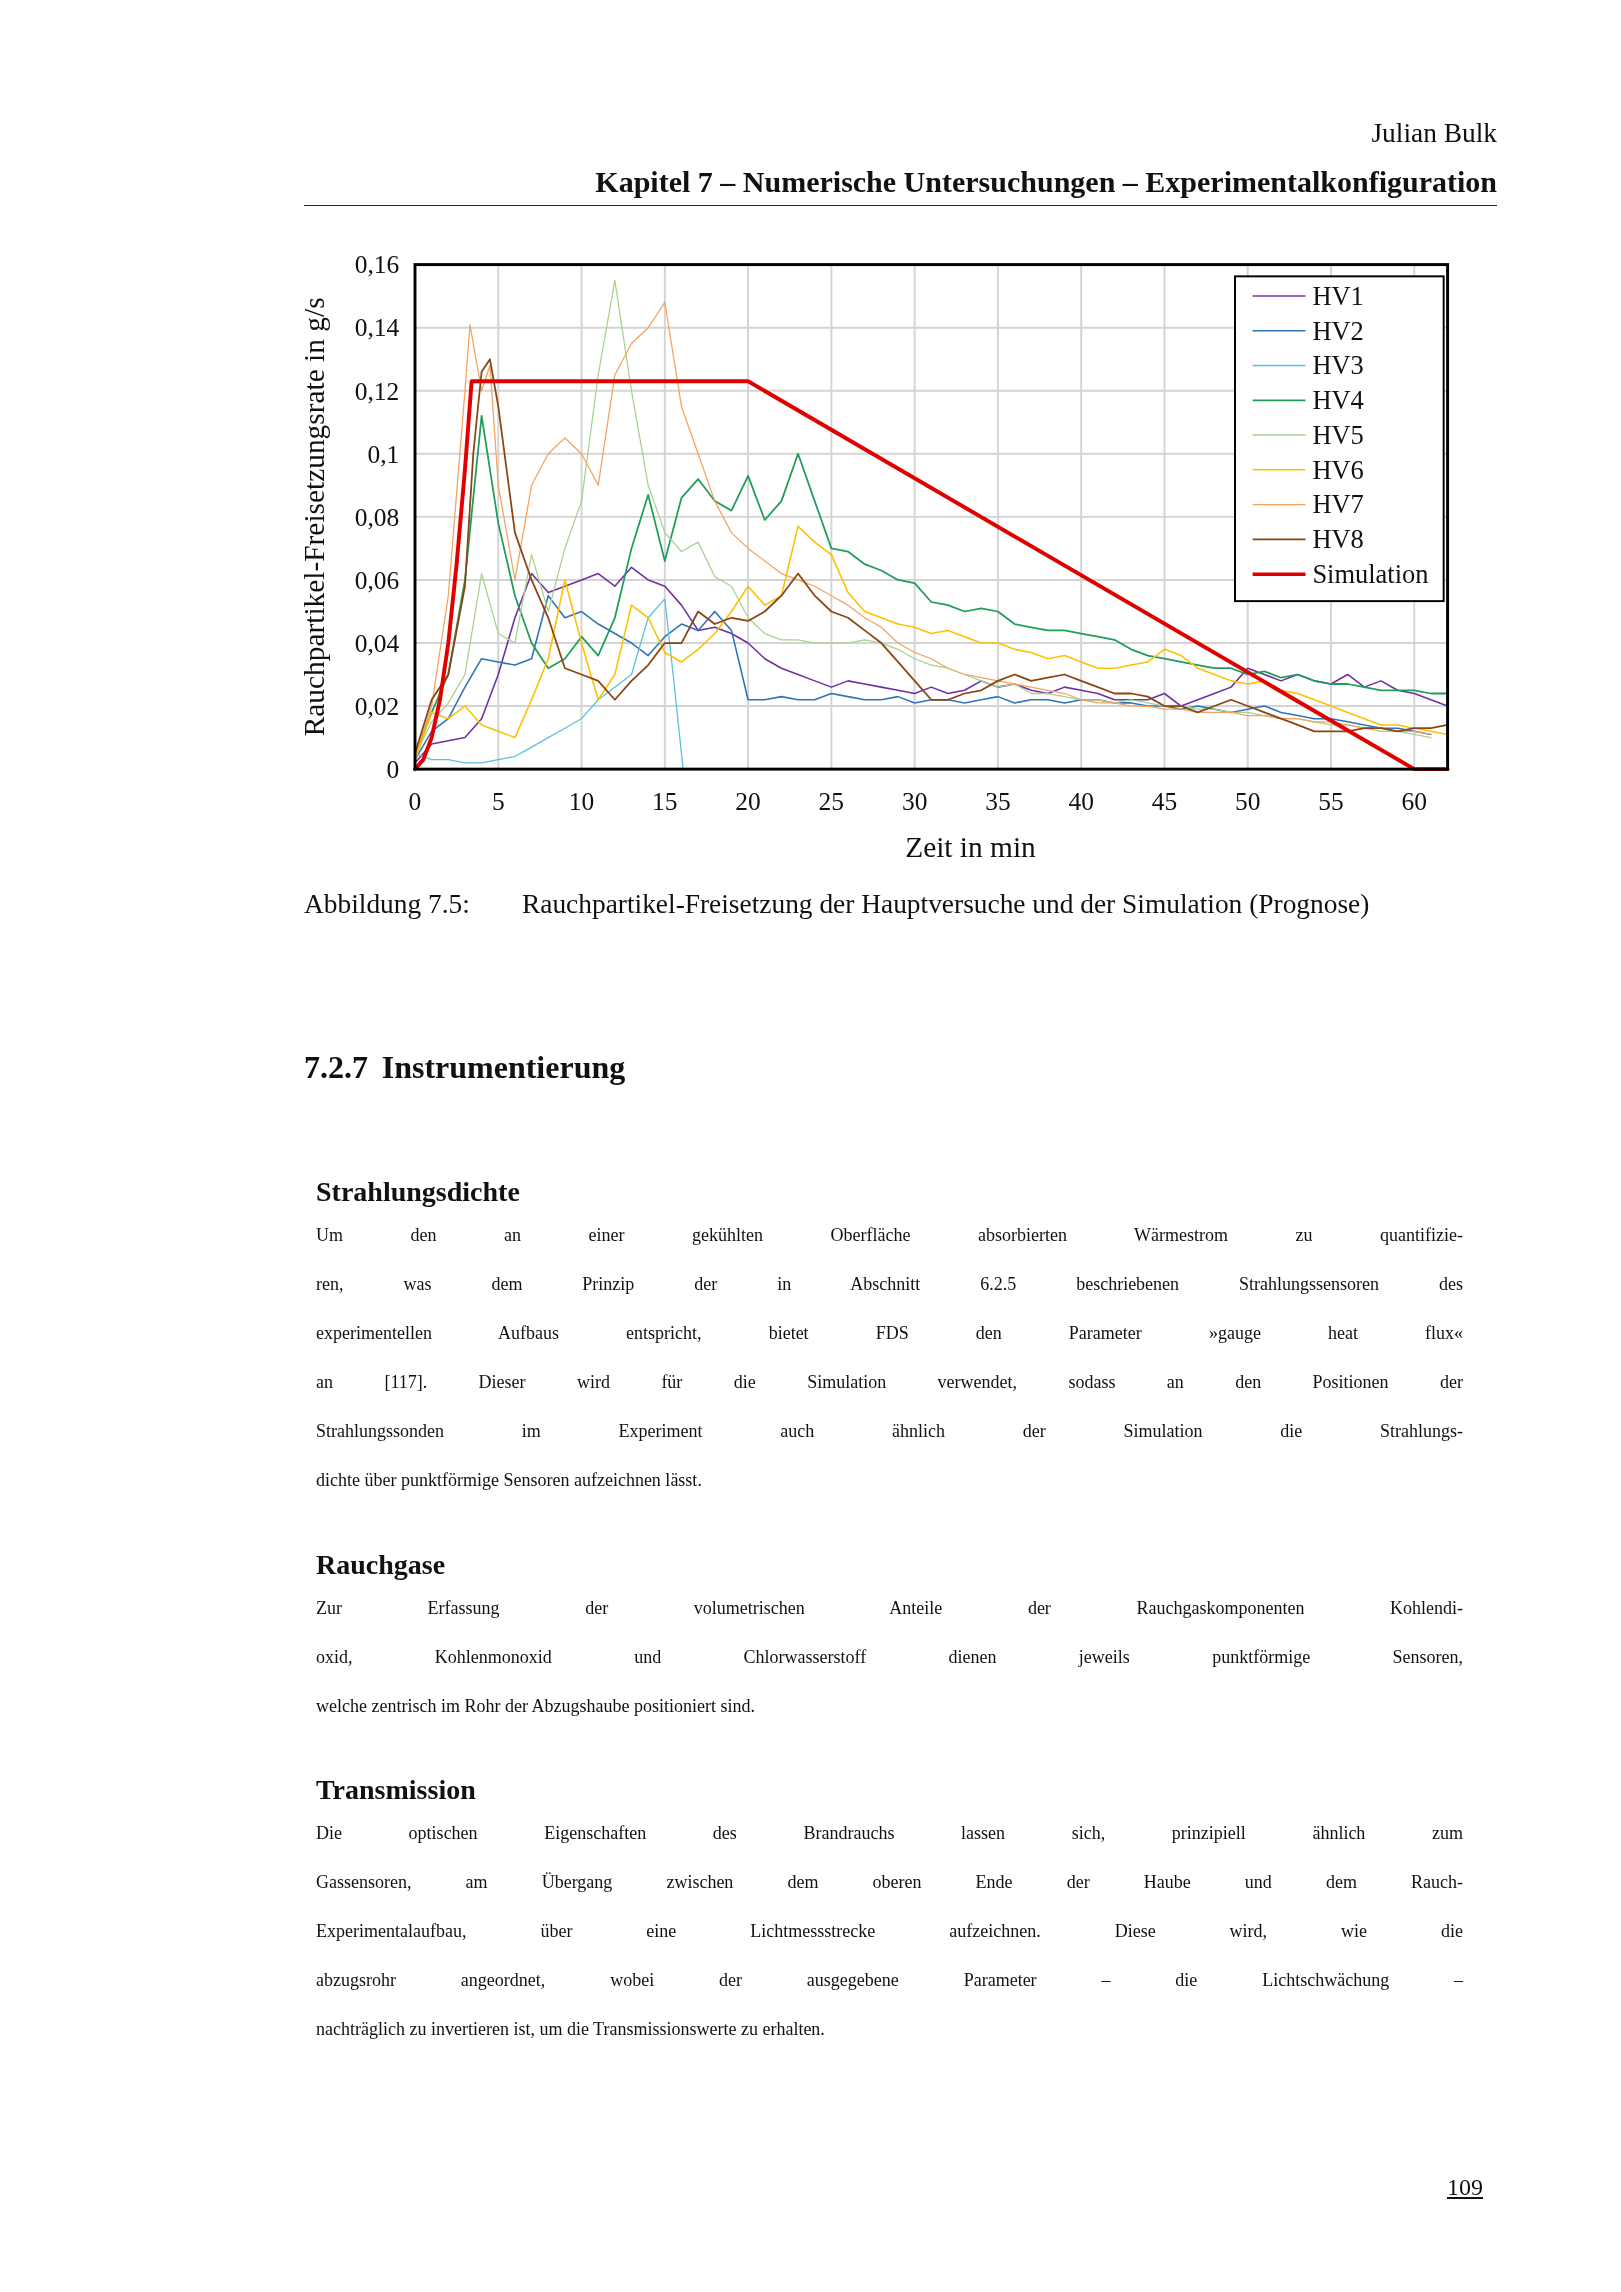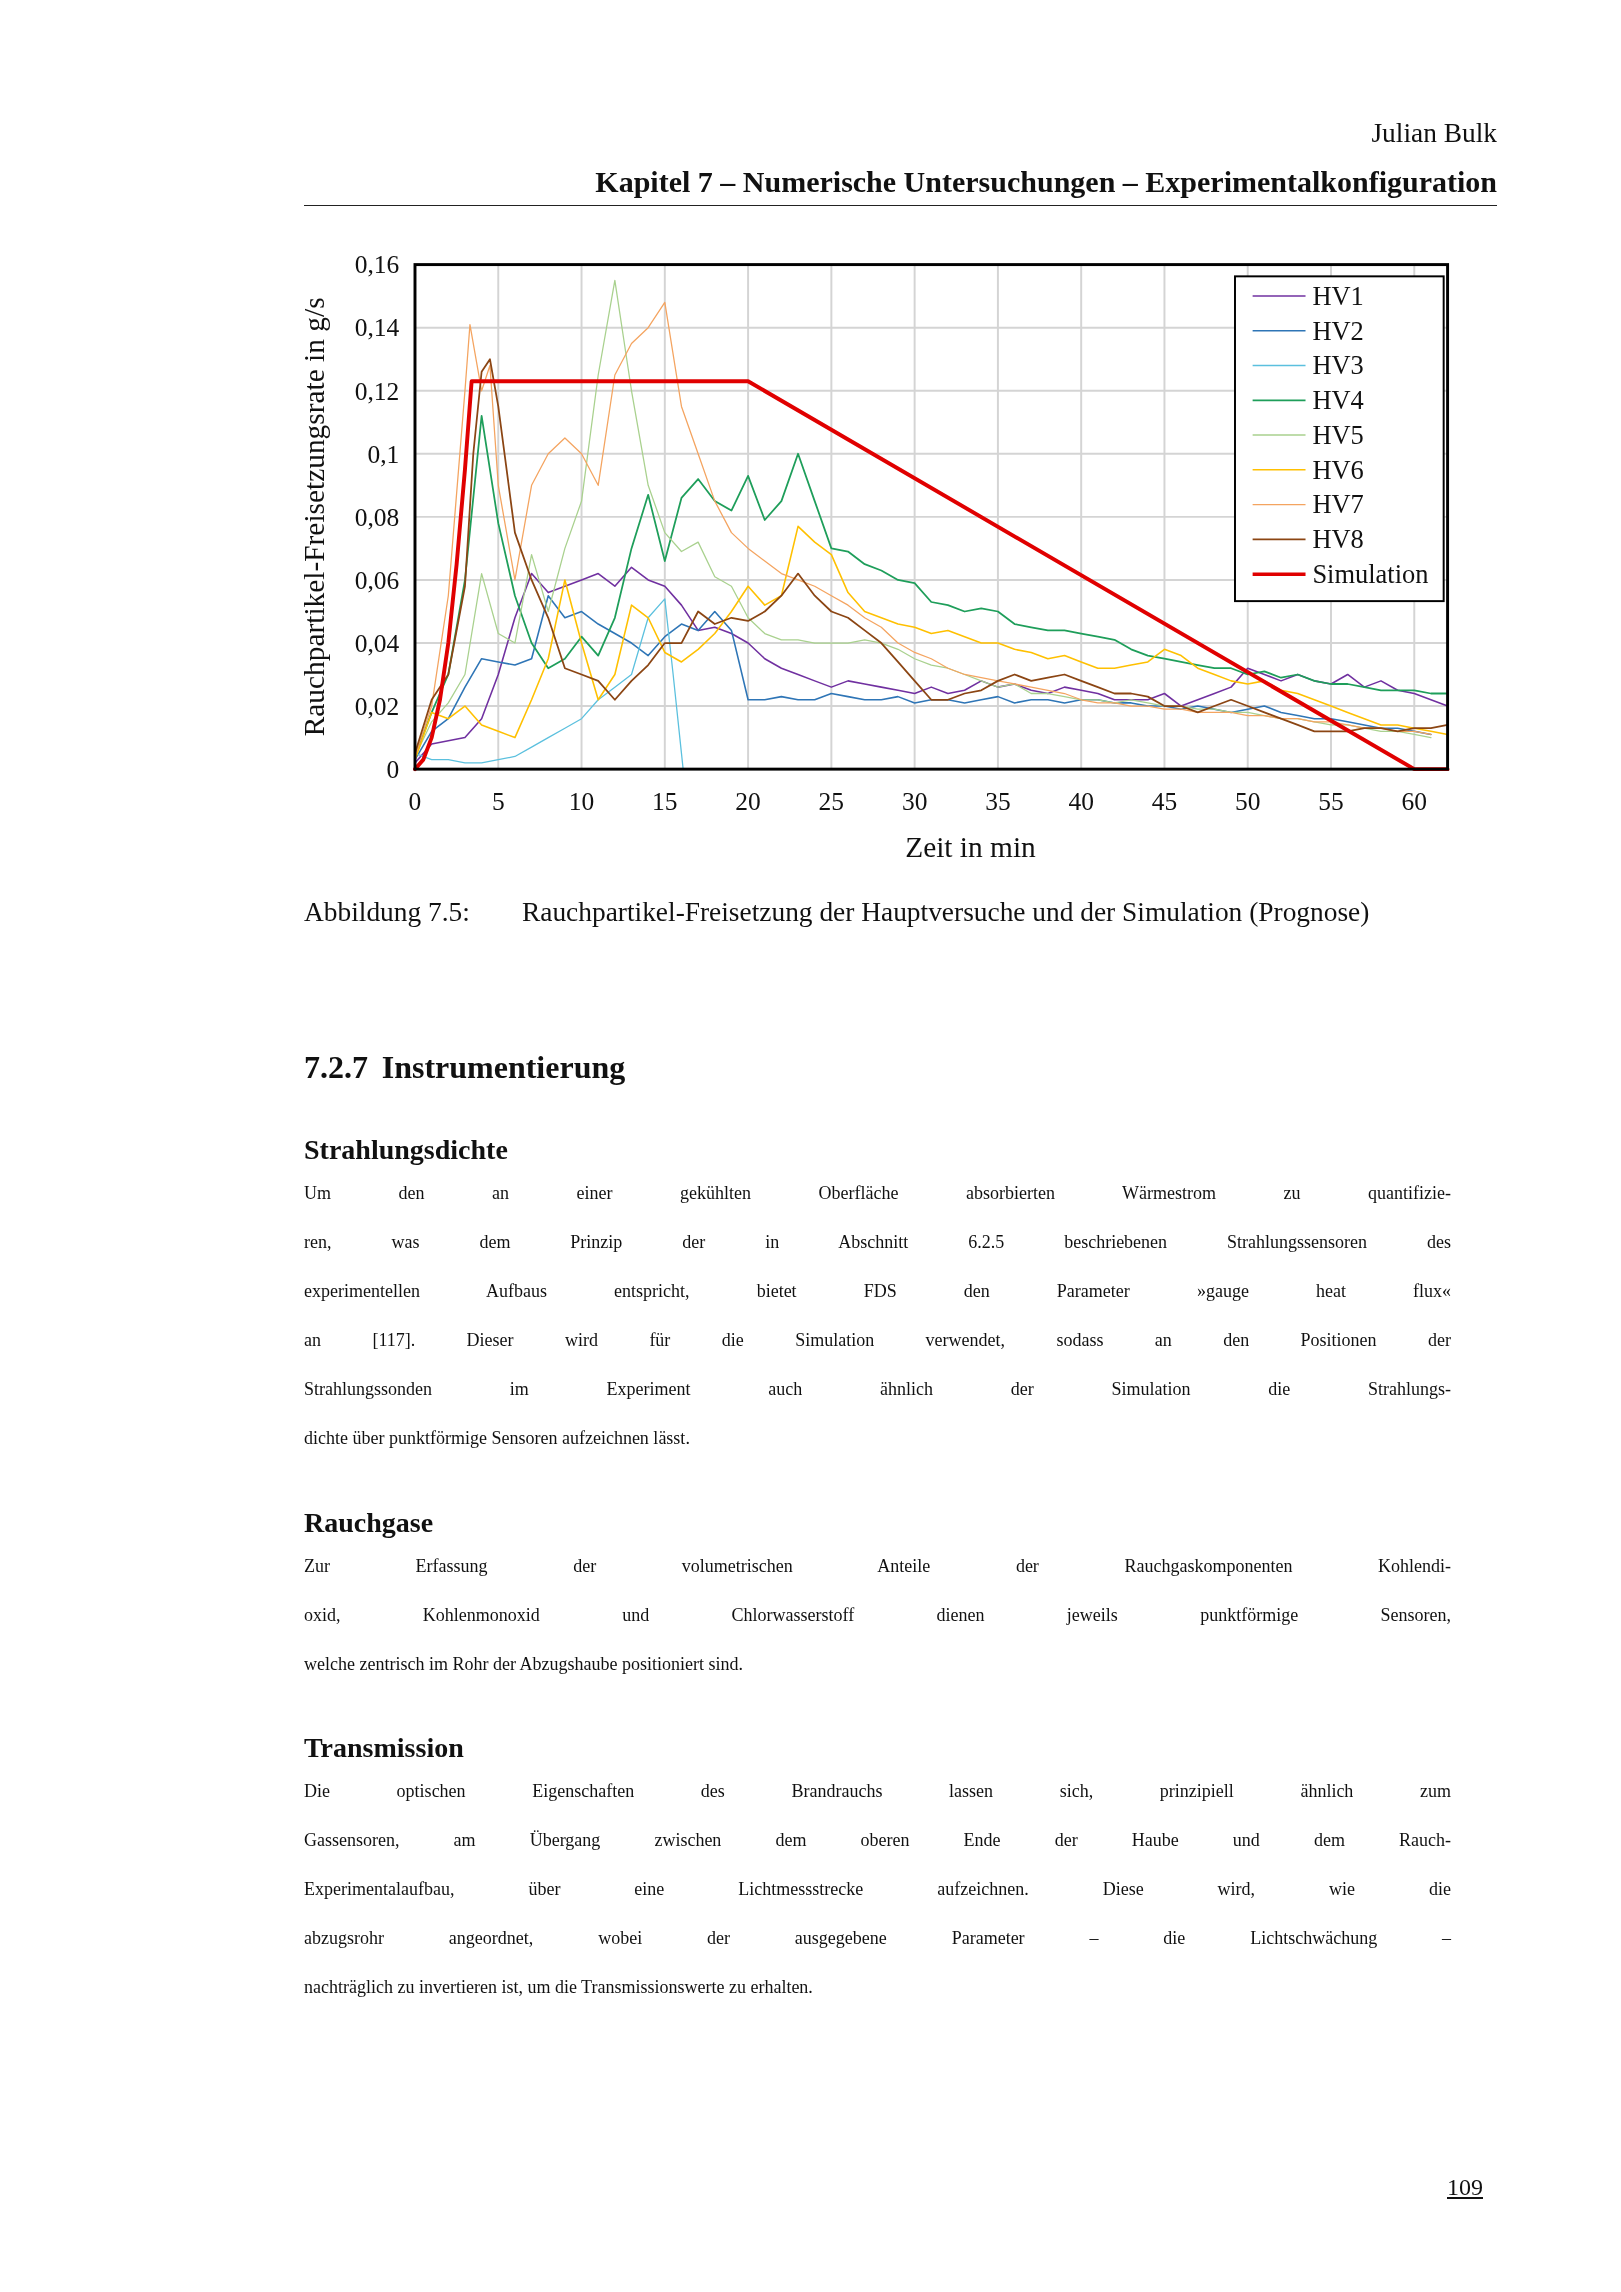--- a/index.html
+++ b/index.html
@@ -8,27 +8,27 @@
   .page { position: absolute; left: 0; top: 0; width: 1621px; height: 2293px; padding-left: 46px; }
   .running-author { position: absolute; right: 170px; top: 118px; font-size: 27.4px;
                     font-family: "Liberation Serif", serif; }
   .running-title { position: absolute; left: 304px; right: 170px; top: 165px; font-size: 30px;
                    font-weight: bold; font-family: "Liberation Serif", serif;
                    border-bottom: 1.5px solid #222; padding-bottom: 5.9px; text-align: right;
                    white-space: nowrap; }
   .figure { position: absolute; left: 294px; top: 245px; width: 1206px; height: 627px; }
   .figure svg { position: absolute; left: 0; top: 0; }
   .caption { position: absolute; left: 304px; top: 886px; width: 1157px; font-size: 27.4px;
-             font-family: "Liberation Serif", serif; line-height: 37px; margin-top: 8px; }
+             font-family: "Liberation Serif", serif; line-height: 37px; }
   .caption .label { display: inline-block; width: 218px; vertical-align: top; }
   .caption .text { display: inline-block; width: 931px; vertical-align: top; }
   .section-heading { position: absolute; left: 304px; top: 1049px; font-size: 32px; font-weight: bold;
                      font-family: Liberation Serif, serif; }
   .section-heading .num { margin-right: 13.7px; }
-  .sub { position: absolute; left: 304px; width: 1147px; font-family: "Liberation Serif", serif; }
+  .sub { position: absolute; left: 316px; width: 1147px; font-family: "Liberation Serif", serif; margin-top: 42px; }
   .sub h3 { margin: 0; font-size: 28px; font-weight: bold; line-height: 39px; }
   .sub p { margin: 0; font-size: 18px; line-height: 49px; text-align: justify; text-align-last: left; }
   .sub p .ln { display: block; text-align: justify; text-align-last: justify; }
   .sub p .ln.last { text-align-last: left; }
   .page-number { position: absolute; right: 184px; top: 2174px; font-size: 24px;
                  font-family: "Liberation Serif", serif; text-decoration: underline; }
 </style>
 </head>
 <body>
 

